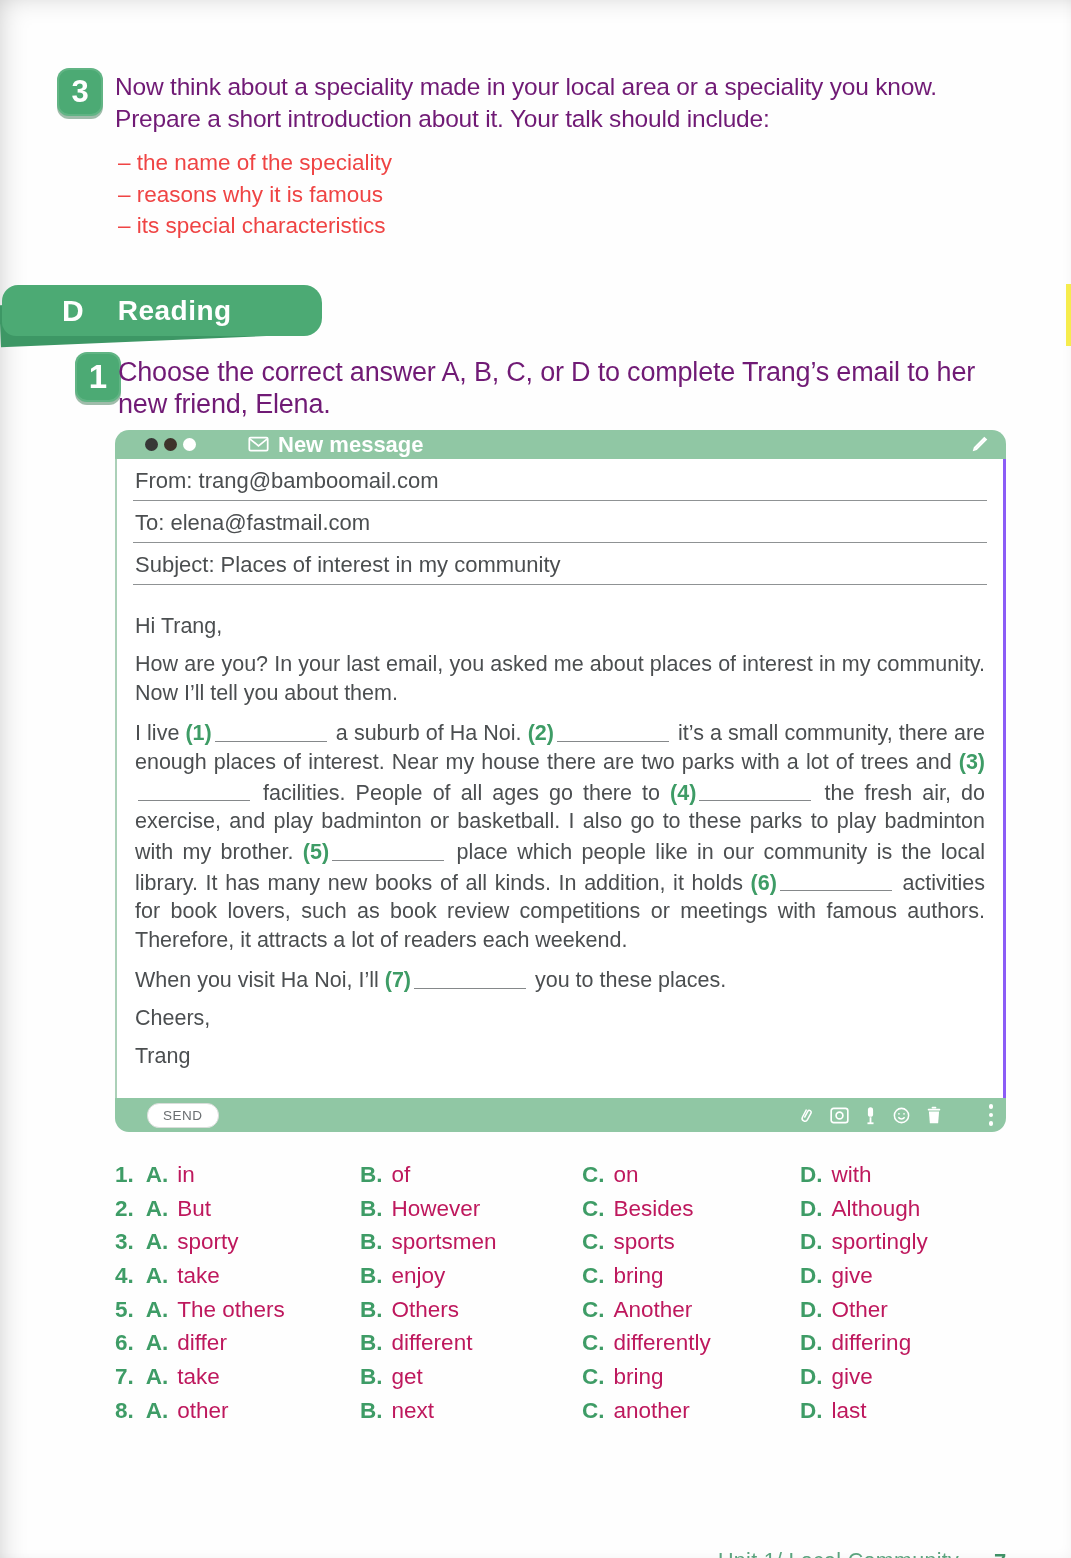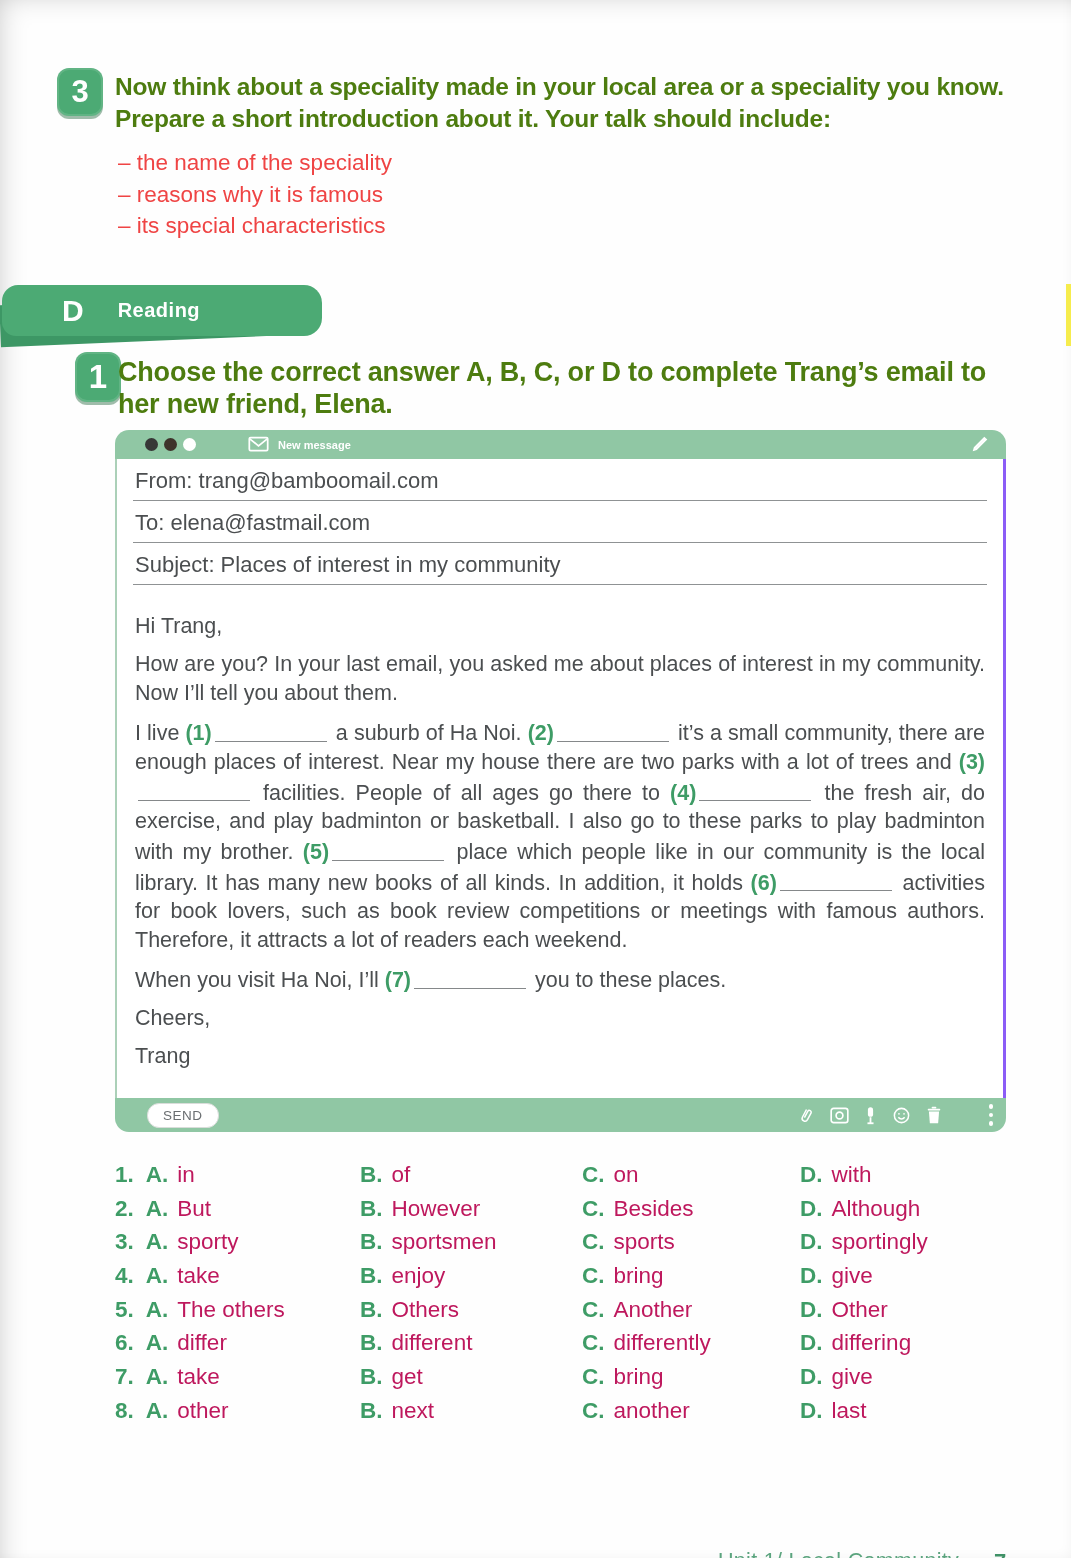--- a/index.html
+++ b/index.html
@@ -8,41 +8,41 @@
     background:#fefefe;font-family:"Liberation Sans", sans-serif;
   }
   .page-edge{position:absolute;inset:0;pointer-events:none;
     box-shadow:inset 16px 12px 30px -20px rgba(0,0,0,.25), inset -6px -6px 18px -14px rgba(0,0,0,.12);}
   
   .badge{position:absolute;background:#4caa74;color:#fff;font-weight:bold;
     display:flex;align-items:center;justify-content:center;border-radius:12px;
     box-shadow:0 3px 0 rgba(44,108,69,.45), inset 0 0 0 2px rgba(255,255,255,.12);}
   #badge3{left:57px;top:68px;width:46px;height:48px;font-size:31px;}
   #badge1{left:75px;top:352px;width:46px;height:50px;font-size:33px;}
-  .instruction{position:absolute;font-weight:bold;color:#4d7c0f;letter-spacing:-.2px;}
+  .instruction{position:absolute;font-weight:normal;color:#701a75;letter-spacing:-.2px;}
   #ex3-text{left:115px;top:71px;width:908px;font-size:24.5px;line-height:32px;}
   #ex1-text{left:118px;top:356px;width:900px;font-size:27px;line-height:32px;}
   #ex3-bullets{position:absolute;left:118px;top:147px;font-size:22.5px;line-height:31.5px;color:#ef4444;}
   
   #banner-wrap{position:absolute;left:0;top:283px;width:345px;height:64px;}
   .banner-under{position:absolute;left:0;top:16px;width:298px;height:42px;background:#3d9765;
     transform:rotate(-2.4deg);border-radius:0 14px 14px 0;}
   .banner-main{position:absolute;left:2px;top:2px;width:320px;height:51px;background:#4caa74;
     border-radius:16px 18px 18px 14px;display:flex;align-items:center;}
   .banner-letter{color:#fff;font-weight:bold;font-size:30px;margin-left:60px;}
-  .banner-title{color:#fff;font-weight:bold;font-size:20px;margin-left:34px;letter-spacing:.5px;}
+  .banner-title{color:#fff;font-weight:bold;font-size:28px;margin-left:34px;letter-spacing:.5px;}
   
   #email{position:absolute;left:115px;top:430px;width:891px;height:702px;}
   .titlebar{position:absolute;top:0;left:0;right:0;height:29px;background:#90c7a4;
     border-radius:14px 14px 0 0;display:flex;align-items:center;}
   .win-dots{margin-left:30px;display:flex;gap:6px;}
   .win-dot{width:13px;height:13px;border-radius:50%;}
   .wd1{background:#373737;}.wd2{background:#3e332b;}.wd3{background:#ffffff;}
   .titlebar .mail-glyph{margin-left:52px;display:flex;}
-  .titlebar-title{color:#fff;font-weight:bold;font-size:11px;margin-left:9px;}
+  .titlebar-title{color:#fff;font-weight:bold;font-size:22px;margin-left:9px;}
   .pencil-btn{position:absolute;right:16px;top:4px;display:flex;}
   .mail-body{position:absolute;top:29px;bottom:34px;left:0;right:0;background:#fff;
     border-left:2px solid #abd0b8;border-right:3px solid #8b5cf6;padding:0 16px;box-sizing:border-box;}
   .field{font-size:22px;color:#4b4e50;border-bottom:1.6px solid #8f9294;
     padding:9px 2px 6px 2px;}
   .email-content{margin-top:27px;font-size:21.5px;line-height:29px;color:#4b4e50;padding:0 2px;}
   .para{margin-bottom:9px;}
   .para.just{text-align:justify;}
   .gnum{color:#3e9c66;font-weight:bold;}
   .blank{display:inline-block;width:112px;height:1em;border-bottom:1.6px solid #85888a;

